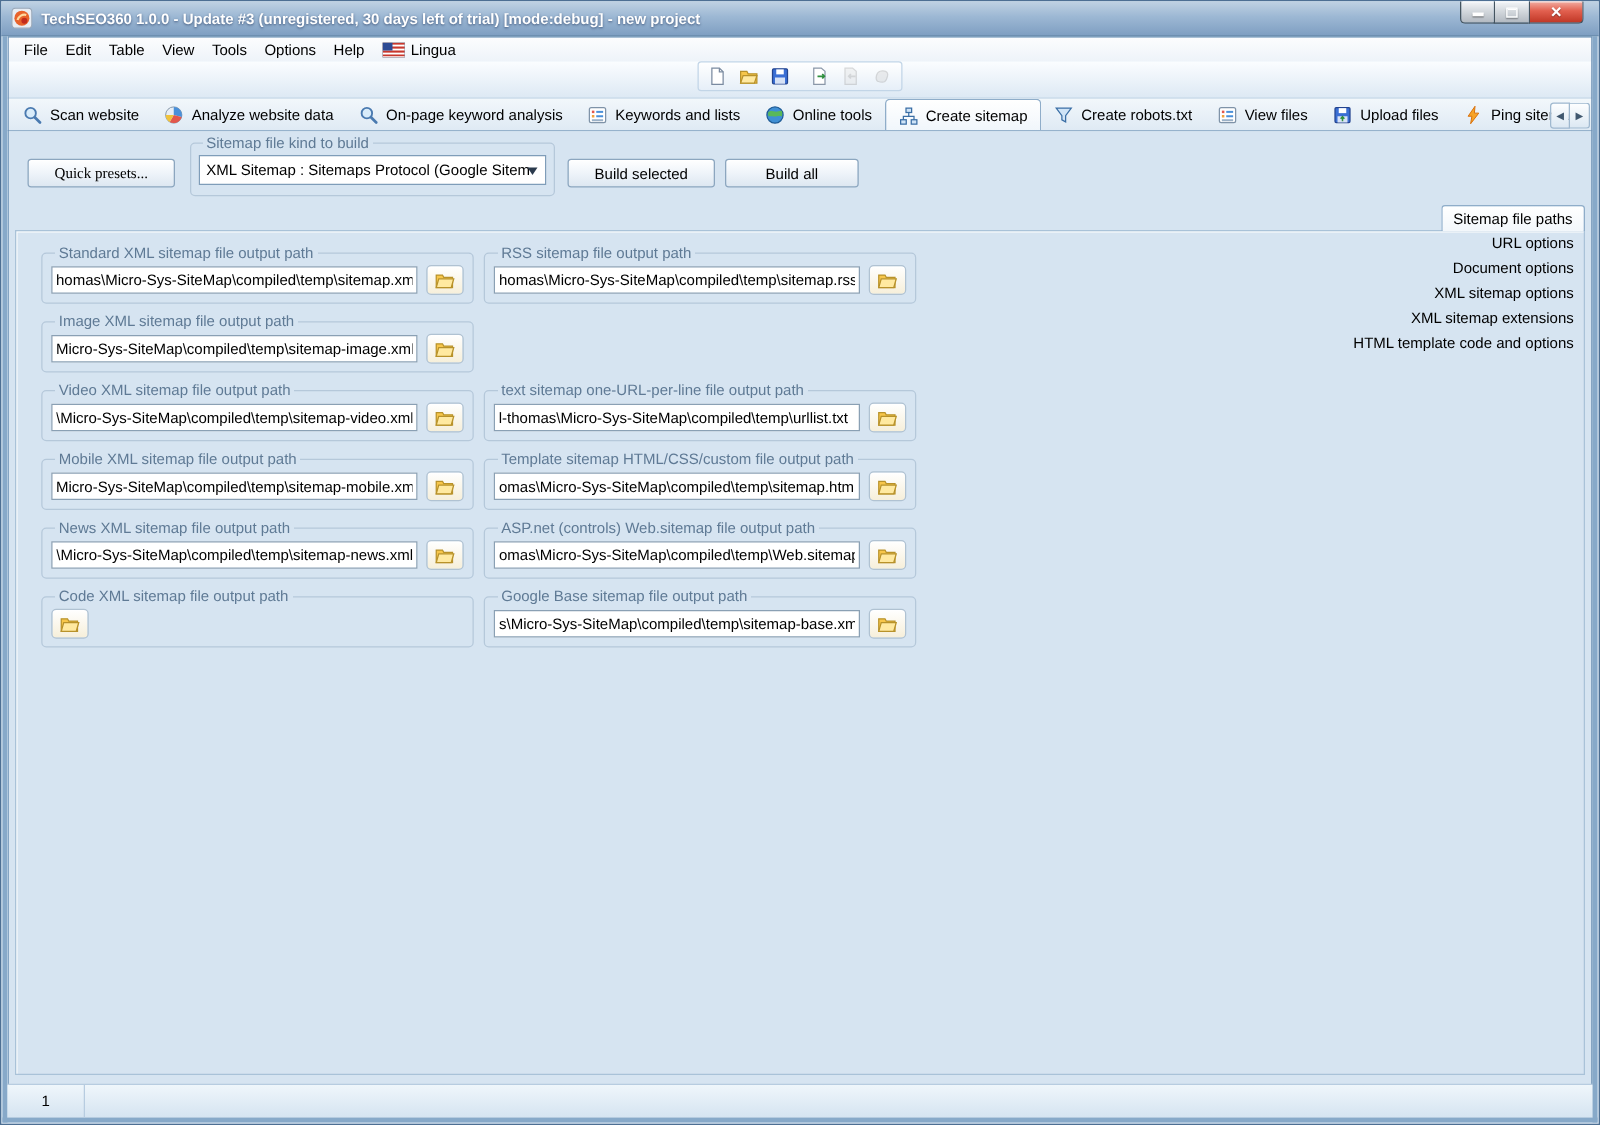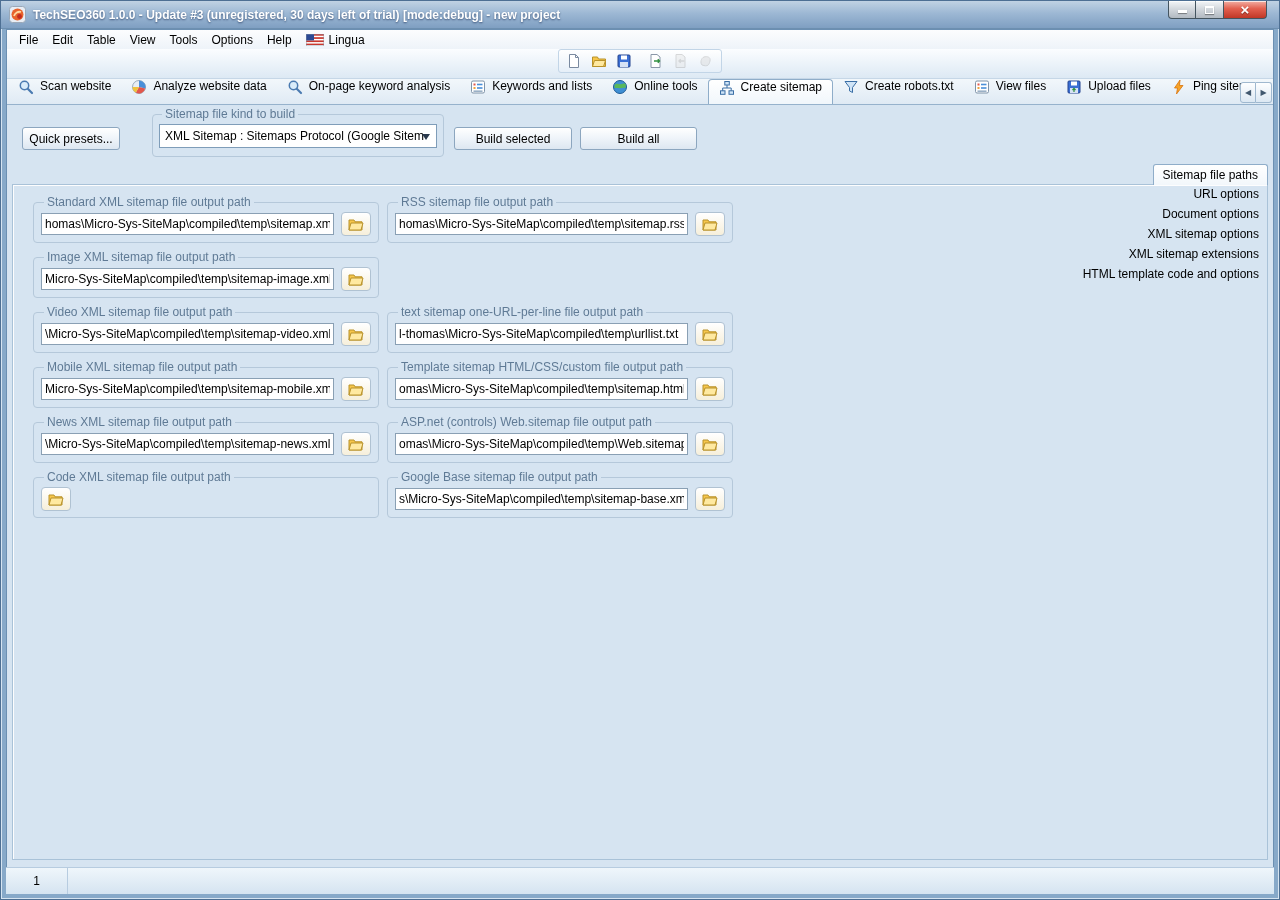--- a/index.html
+++ b/index.html
@@ -71,21 +71,21 @@
   .tb-spacer { width:6px; }
 
   
   .maintabs {
     position:absolute; left:5px; right:5px; top:78px; height:26px;
     background:linear-gradient(#f2f7fb,#dfeaf4);
     border-bottom:1px solid #96b2cc;
     display:flex; align-items:flex-end; padding:0 2px;
     overflow:hidden; white-space:nowrap;
   }
-  .mtab { display:flex; align-items:flex-start; gap:6px; height:25px; padding:0 10px; flex:0 0 auto; }
+  .mtab { display:flex; align-items:center; gap:6px; height:25px; padding:0 10px; flex:0 0 auto; }
   .mtab svg { width:16px; height:16px; flex:0 0 auto; }
   .mtab.active {
     background:linear-gradient(#ffffff,#f0f6fb);
     border:1px solid #8fadc9; border-bottom:none;
     border-radius:4px 4px 0 0; height:26px; margin-bottom:-1px;
     box-shadow:inset 0 1px 0 #fff;
   }
   .tab-scroll { position:absolute; right:7px; top:81px; display:flex; z-index:20; }
   .scrollbtn {
     width:16px; height:21px; border:1px solid #9fb8cf;
@@ -548,32 +548,32 @@
     <div class="scrollbtn">
         <span>◀</span>
       </div>
     <div class="scrollbtn">
         <span>▶</span>
       </div>
   </div>
 
   <div class="content">
 
-    <div class="btn" style="left:16px; top:22px; width:98px;">Quick presets...</div>
+    <div class="btn" style="left:16px; top:22px; width:118px;font-family:Liberation Serif, serif;">Quick presets...</div>
 
     <fieldset class="gb-kind">
       <legend>Sitemap file kind to build</legend>
       <div class="combo">
         <span>XML Sitemap : Sitemaps Protocol (Google Sitem</span>
         <span class="chev"></span>
       </div>
     </fieldset>
 
     <div class="btn" style="left:448px; top:22px; width:118px;text-align:right;">Build selected</div>
-    <div class="btn" style="left:574px; top:22px; width:117px;">Build all</div>
+    <div class="btn" style="left:574px; top:22px; width:107px;">Build all</div>
 
     <div class="subtabs">
       <div class="stab active">Sitemap file paths</div>
       <div class="stab">URL options</div>
       <div class="stab">Document options</div>
       <div class="stab">XML sitemap options</div>
       <div class="stab">XML sitemap extensions</div>
       <div class="stab">HTML template code and options</div>
     </div>
 

